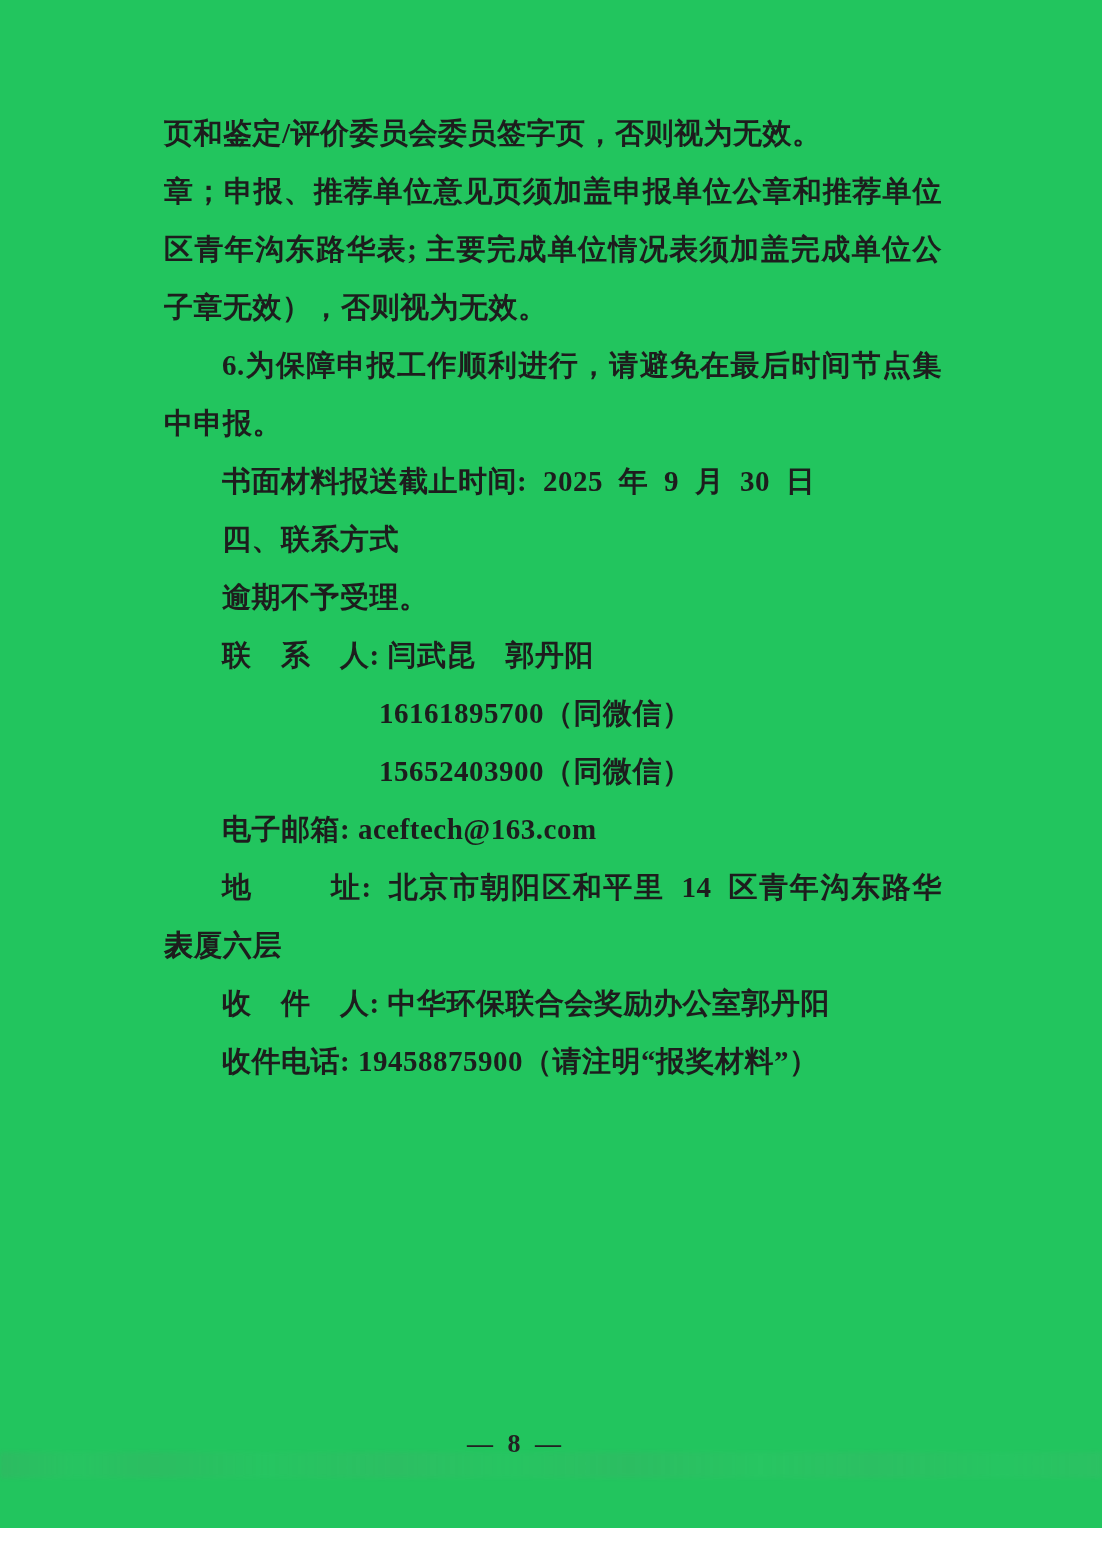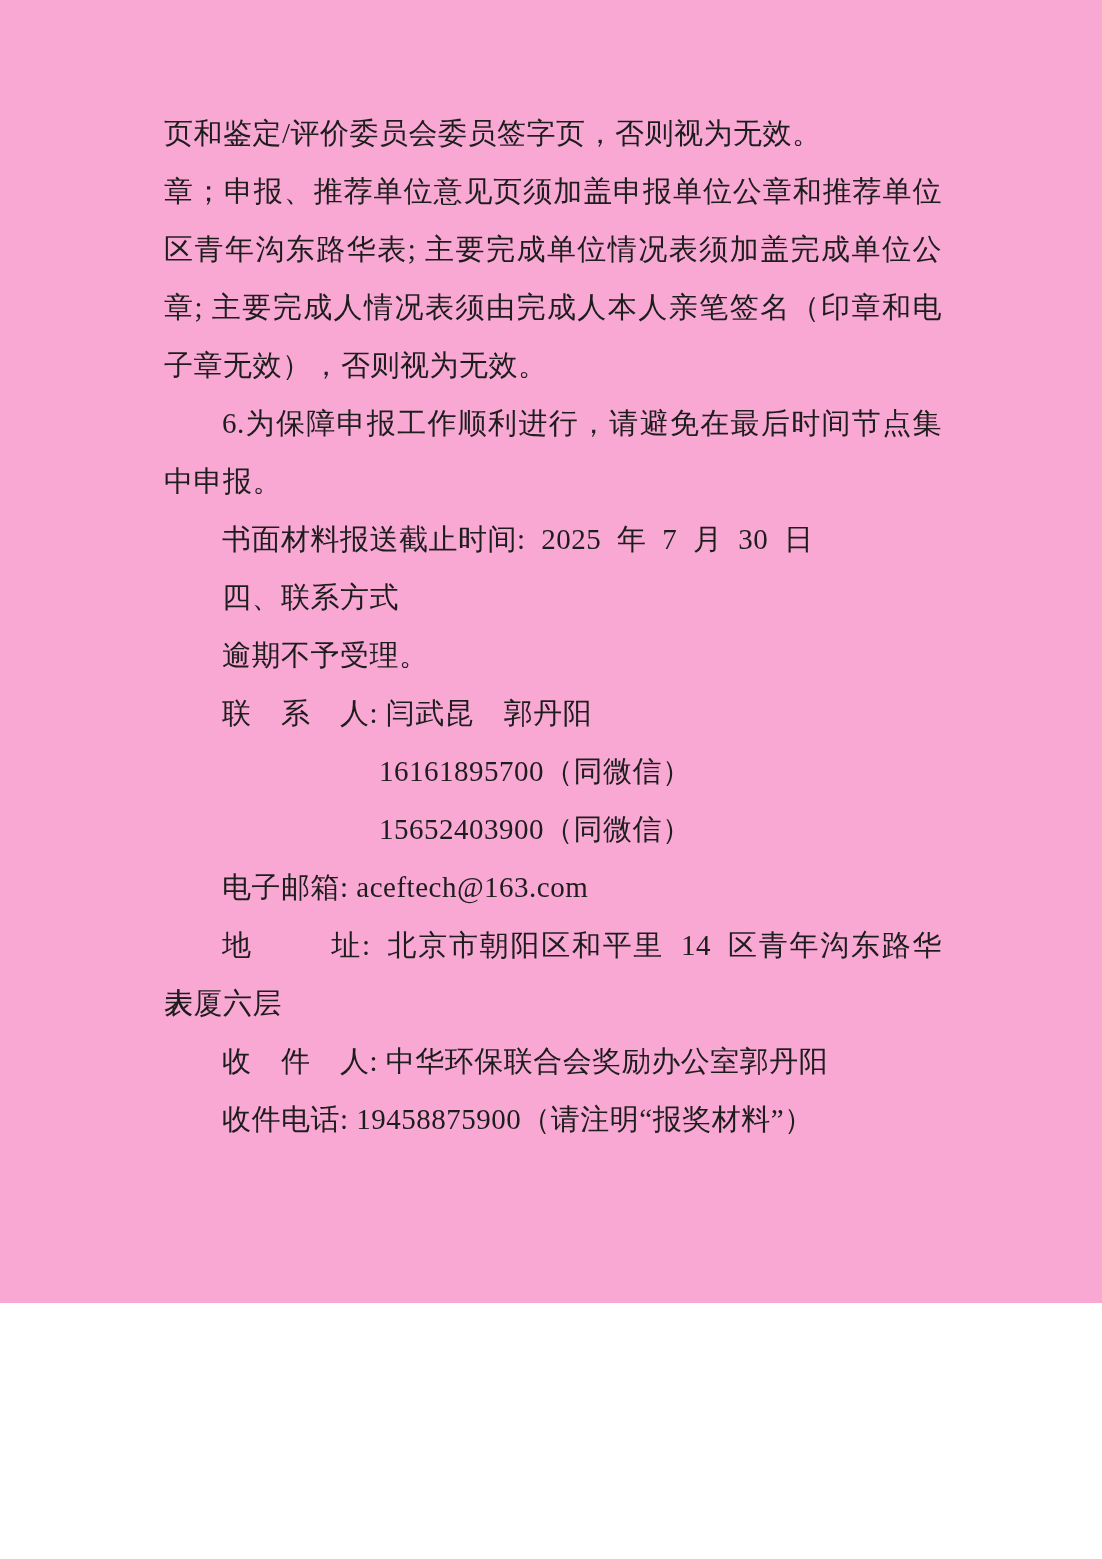--- a/index.html
+++ b/index.html
@@ -1,22 +1,23 @@
 <!DOCTYPE html>
 <html><head>
 <meta charset="utf-8">
 <style>
   html,body { margin:0; padding:0; background:#ffffff; }
   .page {
     position:relative;
-    width:1102px; height:1303px;
-    background:#f9a8d4;
+    width:1102px; height:1528px;
+    background:#22c55e;
     color:#1d1d1d;
     font-family:"Liberation Serif","DejaVu Serif",serif;
     overflow:hidden;
+    font-weight:bold;
   }
   .content {
     position:absolute;
     left:164px; top:104px;
     width:778px;
   }
   .line {
     font-size:29px;
     height:58px;
     line-height:58px;
@@ -54,25 +55,24 @@
   }
 </style>
 </head>
 <body>
 
 <div class="page">
   <div class="content">
     <div class="line">页和鉴定/评价委员会委员签字页，否则视为无效。</div>
     <div class="line fill">章；申报、推荐单位意见页须加盖申报单位公章和推荐单位</div>
     <div class="line fill">区青年沟东路华表; 主要完成单位情况表须加盖完成单位公</div>
-    <div class="line fill">章; 主要完成人情况表须由完成人本人亲笔签名（印章和电</div>
     <div class="line">子章无效），否则视为无效。</div>
     <div class="line indent fill">6.为保障申报工作顺利进行，请避免在最后时间节点集</div>
     <div class="line">中申报。</div>
-    <div class="line indent wordy">书面材料报送截止时间: 2025 年 7 月 30 日</div>
+    <div class="line indent wordy">书面材料报送截止时间: 2025 年 9 月 30 日</div>
     <div class="line indent">四、联系方式</div>
     <div class="line indent">逾期不予受理。</div>
     <div class="line indent">联　系　人: 闫武昆　郭丹阳</div>
     <div class="line col2">16161895700（同微信）</div>
     <div class="line col2">15652403900（同微信）</div>
     <div class="line indent">电子邮箱: aceftech@163.com</div>
     <div class="line indent fill wordy">地　　 址: 北京市朝阳区和平里 14 区青年沟东路华表</div>
     <div class="line">大厦六层</div>
     <div class="line indent">收　件　人: 中华环保联合会奖励办公室郭丹阳</div>
     <div class="line indent">收件电话: 19458875900（请注明“报奖材料”）</div>

